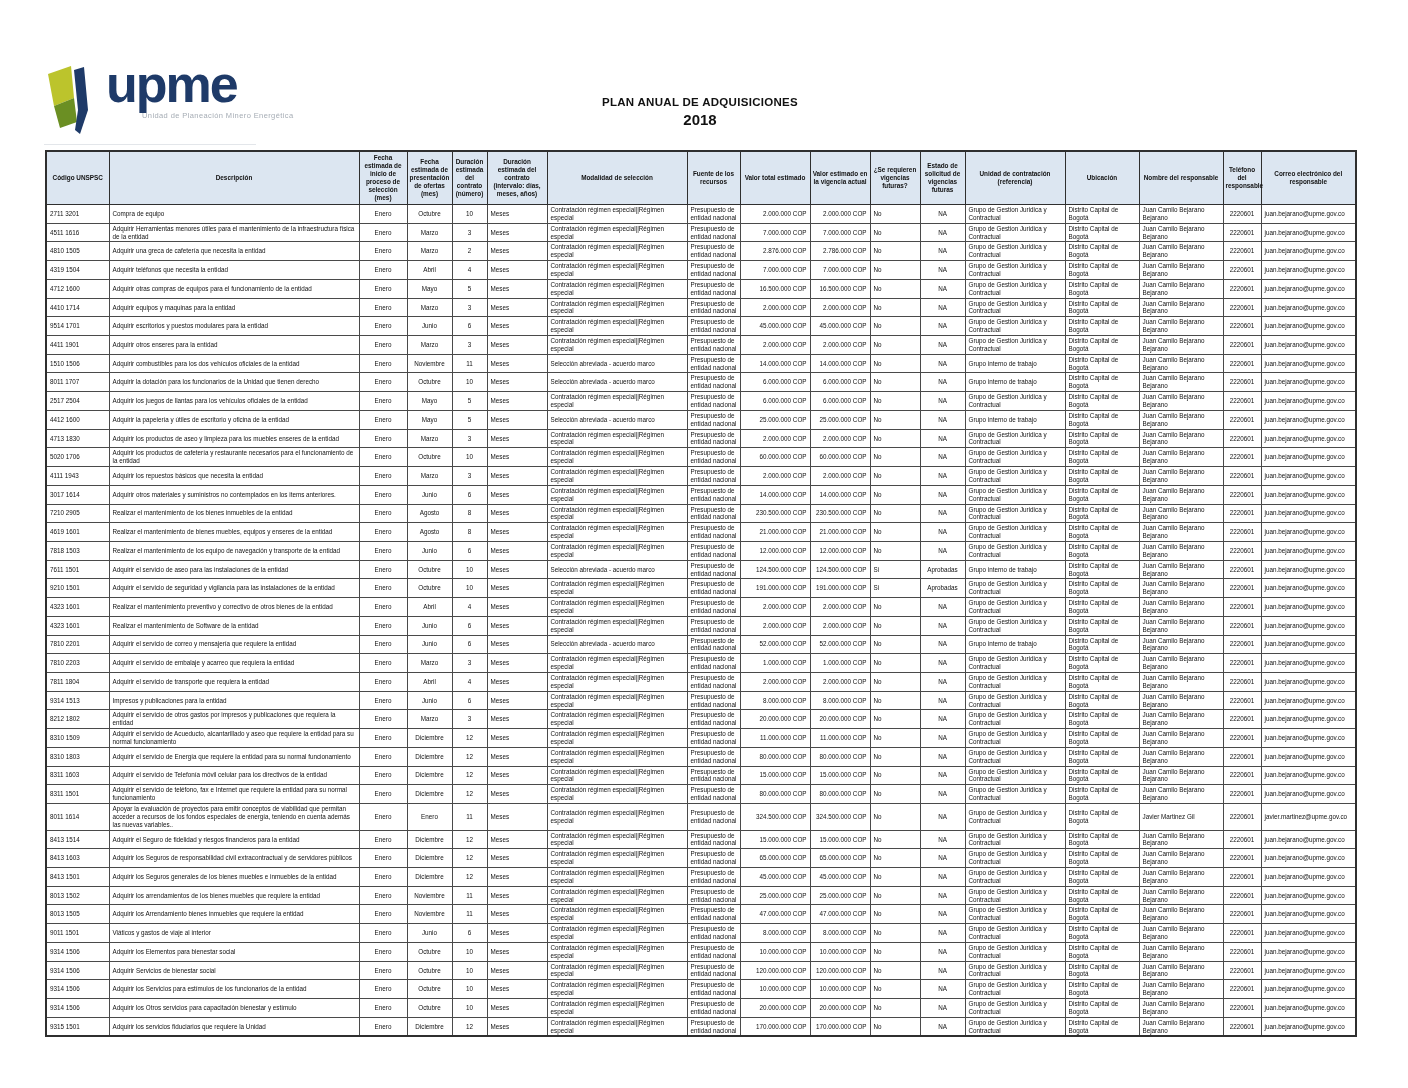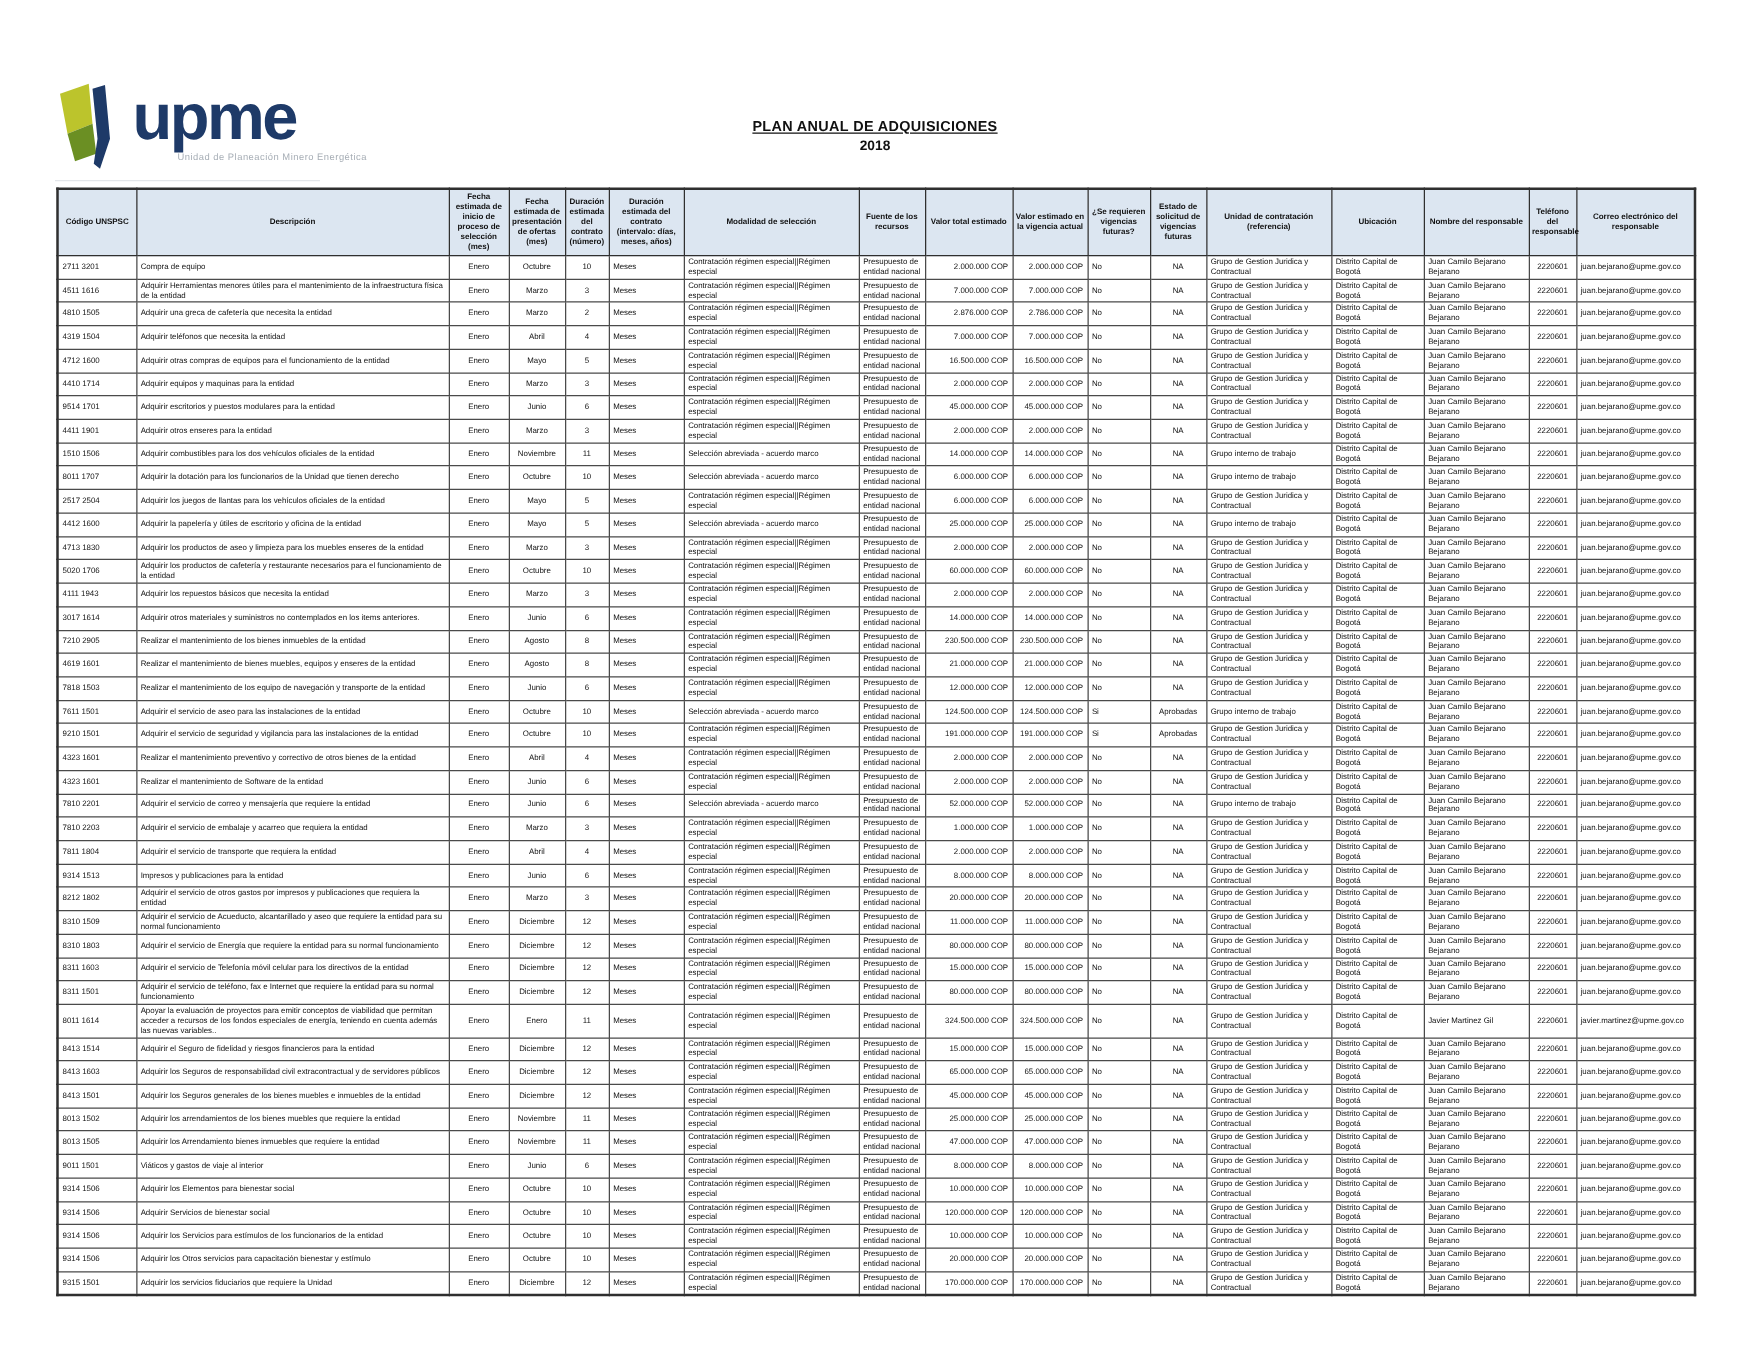--- a/index.html
+++ b/index.html
@@ -2,29 +2,29 @@
 <html><head>
 <meta charset="utf-8">
 <style>
   html,body{margin:0;padding:0;}
   body{
     width:1408px;height:1088px;background:#ffffff;position:relative;
     font-family:"Liberation Sans",sans-serif;overflow:hidden;color:#111;
   }
   
   .logo{position:absolute;left:44px;top:60px;width:212px;height:80px;
-        display:flex;align-items:center;border-bottom:1px solid #e3e6ea;padding-bottom:4px;}
+        display:flex;align-items:flex-start;border-bottom:1px solid #e3e6ea;padding-bottom:4px;}
   .logo-mark{width:58px;height:78px;flex:0 0 auto;}
   .logo-textcol{display:flex;flex-direction:column;margin-left:4px;}
   .logo-brand{font-weight:bold;font-size:52px;line-height:0.95;color:#1e3a68;letter-spacing:-2px;}
   .logo-sub{font-size:7.5px;color:#a6adb5;margin-top:2px;letter-spacing:0.4px;white-space:nowrap;padding-left:36px;}
   
   .title-block{position:absolute;left:45px;top:96px;width:1310px;text-align:center;}
-  .title-line1{font-weight:bold;font-size:11.5px;letter-spacing:0.3px;text-decoration:underline;}
-  .title-line2{font-weight:bold;font-size:11px;margin-top:3px;}
+  .title-line1{font-weight:bold;font-size:11.5px;letter-spacing:0.3px;}
+  .title-line2{font-weight:bold;font-size:15px;margin-top:3px;}
   
   table.paa{
     position:absolute;left:45px;top:150px;width:1310px;
     border-collapse:collapse;table-layout:fixed;
     font-size:6.3px;line-height:1.25;
   }
   table.paa th{
     background:#dce6f1;border:1px solid #2f2f2f;
     font-weight:bold;text-align:center;vertical-align:middle;
     padding:2px 2px;font-size:6.4px;

